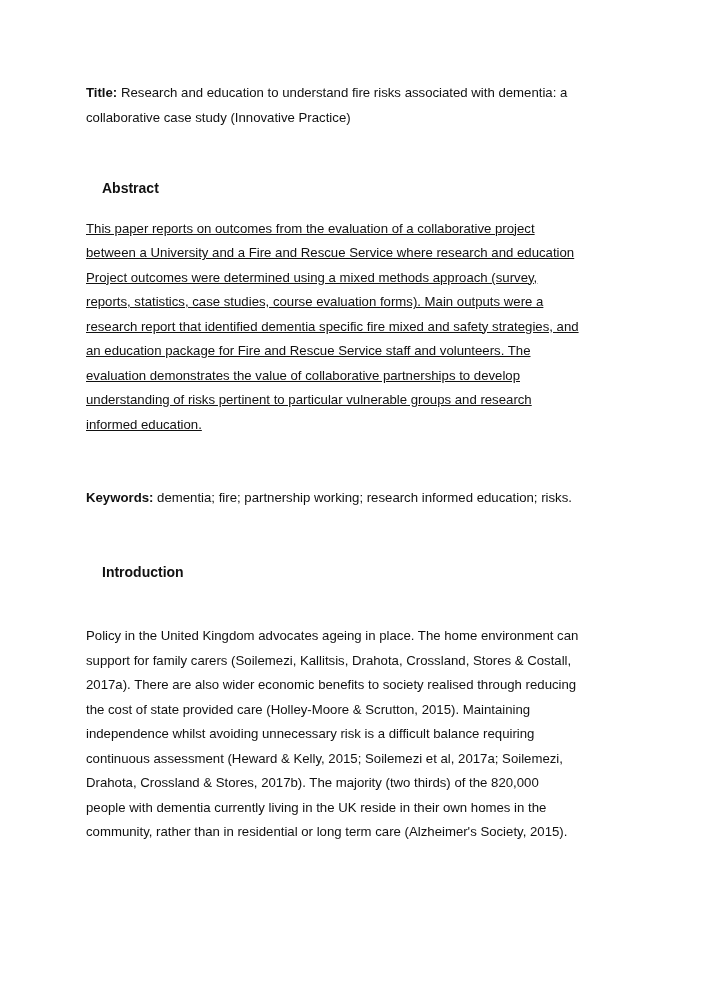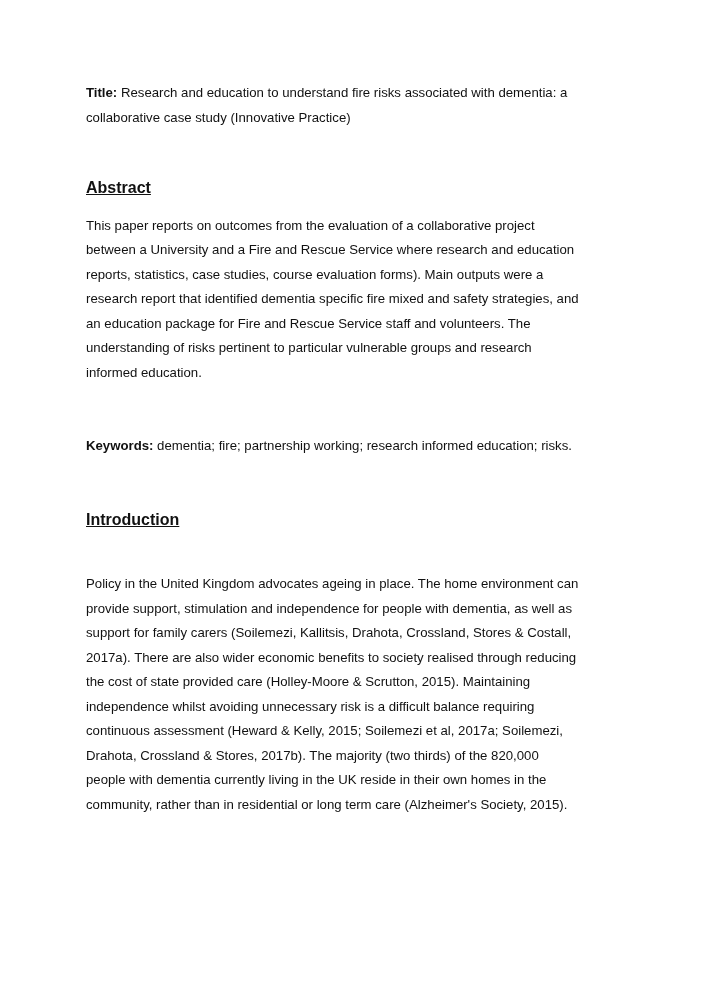--- a/index.html
+++ b/index.html
@@ -23,63 +23,63 @@
     left: 86px;
     top: 81px;
     right: 40px;
   }
   .para, .heading, .kv-line, .line {
     line-height: 24.5px;
     white-space: nowrap;
   }
   .heading {
     font-weight: bold;
-    font-size: 16px;
-    margin: 0;
-    text-decoration: underline;
+    font-size: 14px;
+    margin: 16px;
   }
   b { font-weight: bold; }
   
   .title-block        { margin: 0; }
   .abstract-heading   { margin-top: 46px; }
-  .abstract-para      { margin-top: 13px; }
+  .abstract-para      { margin-top: 13px; text-decoration: underline; }
   .keywords-block     { margin: 49px 0 0 0; }
   .intro-heading      { margin-top: 49px; }
   .intro-para         { margin-top: 40px; }
 </style>
 </head>
 <body>
 
 <div class="page">
   <div class="content">
 
     <div class="para title-block">
       <div class="line"><b>Title:</b> <span>Research and education to understand fire risks associated with dementia: a</span></div>
       <div class="line">collaborative case study (Innovative Practice)</div>
     </div>
 
     <div class="heading abstract-heading">Abstract</div>
 
     <div class="para abstract-para">
         <div class="line">This paper reports on outcomes from the evaluation of a collaborative project</div>
         <div class="line">between a University and a Fire and Rescue Service where research and education</div>
+        <div class="line">Project outcomes were determined using a mixed methods approach (survey,</div>
         <div class="line">reports, statistics, case studies, course evaluation forms). Main outputs were a</div>
         <div class="line">research report that identified dementia specific fire mixed and safety strategies, and</div>
         <div class="line">an education package for Fire and Rescue Service staff and volunteers. The</div>
+        <div class="line">evaluation demonstrates the value of collaborative partnerships to develop</div>
         <div class="line">understanding of risks pertinent to particular vulnerable groups and research</div>
         <div class="line">informed education.</div>
       </div>
 
     <div class="kv-line keywords-block"><b>Keywords:</b> <span>dementia; fire; partnership working; research informed education; risks.</span></div>
 
     <div class="heading intro-heading">Introduction</div>
 
     <div class="para intro-para">
         <div class="line">Policy in the United Kingdom advocates ageing in place. The home environment can</div>
-        <div class="line">provide support, stimulation and independence for people with dementia, as well as</div>
         <div class="line">support for family carers (Soilemezi, Kallitsis, Drahota, Crossland, Stores &amp; Costall,</div>
         <div class="line">2017a). There are also wider economic benefits to society realised through reducing</div>
         <div class="line">the cost of state provided care (Holley-Moore &amp; Scrutton, 2015). Maintaining</div>
         <div class="line">independence whilst avoiding unnecessary risk is a difficult balance requiring</div>
         <div class="line">continuous assessment (Heward &amp; Kelly, 2015; Soilemezi et al, 2017a; Soilemezi,</div>
         <div class="line">Drahota, Crossland &amp; Stores, 2017b). The majority (two thirds) of the 820,000</div>
         <div class="line">people with dementia currently living in the UK reside in their own homes in the</div>
         <div class="line">community, rather than in residential or long term care (Alzheimer's Society, 2015).</div>
       </div>
 

